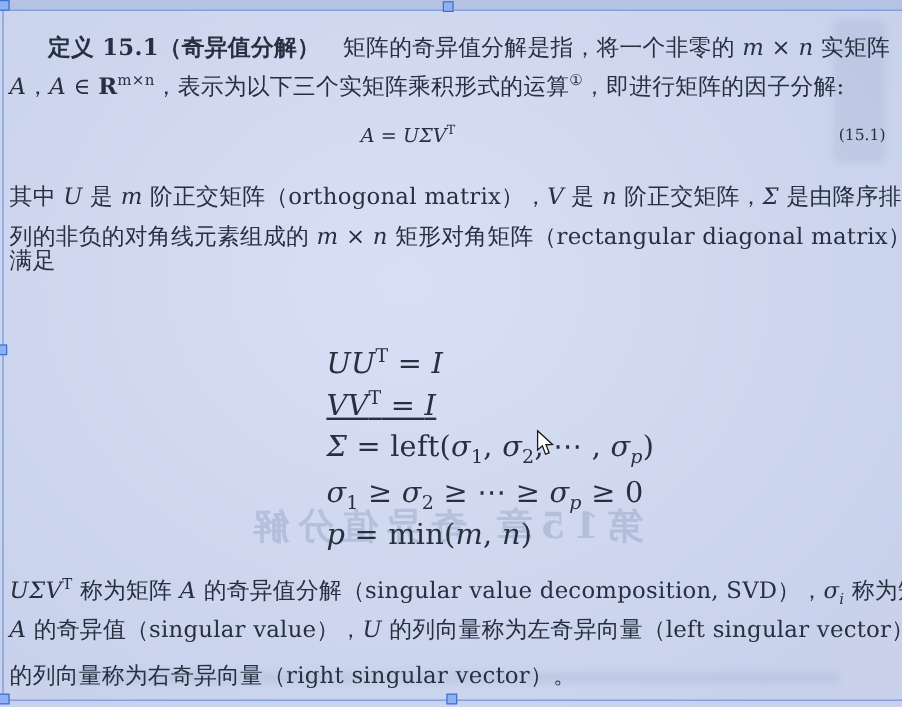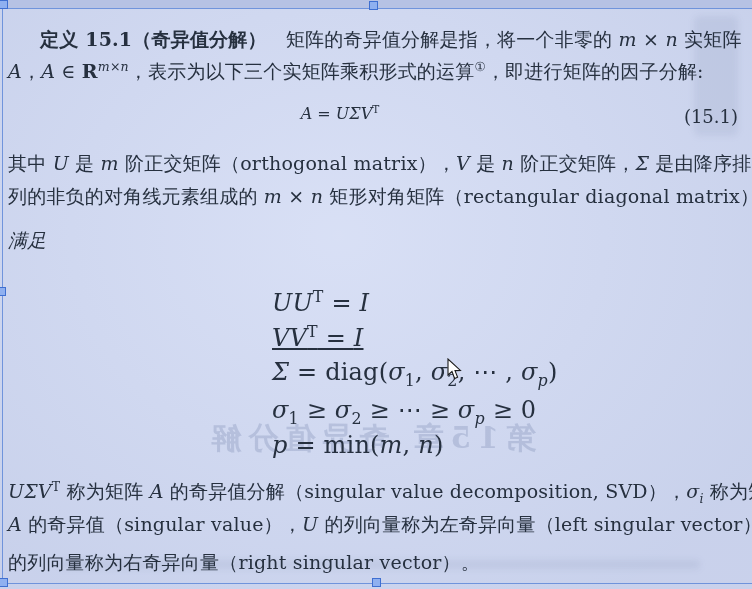--- a/index.html
+++ b/index.html
@@ -23,31 +23,31 @@
   .h-tc{left:369px;top:1px;}
   .h-lm{left:-3px;top:287px;}
   .h-bl{left:-1px;top:578px;}
   .h-bc{left:372px;top:578px;}
 
   .line{position:absolute;white-space:nowrap;font-size:19px;letter-spacing:0.2px;}
   .eq{font-size:24px;}
   .tk-b{font-weight:bold;}
   .tk-i{font-style:italic;}
   .tk-sup{font-size:0.66em;vertical-align:super;}
-  .tk-isup{font-size:0.66em;vertical-align:super;font-style:italic;}
+  .tk-isup{font-size:0.66em;vertical-align:super;}
   .tk-sub{font-size:0.66em;vertical-align:sub;}
   .tk-isub{font-size:0.66em;vertical-align:sub;font-style:italic;}
 
   .p1l1{top:27px;left:40px;}
   .p1l2{top:59px;left:8px;}
   .display-eq{position:absolute;top:103px;left:0;right:72px;text-align:center;white-space:nowrap;font-size:16px;}
-  .eq-num{position:absolute;top:106px;right:14px;font-size:18px;}
+  .eq-num{position:absolute;top:106px;right:14px;font-size:13px;}
   .p2l1{top:151px;left:8px;}
   .p2l2{top:184px;left:8px;}
-  .p2l3{top:228px;left:8px;font-style:italic;}
+  .p2l3{top:204px;left:8px;}
   .eqb1{top:287px;left:272px;}
   .eqb2{top:322px;left:272px;text-decoration:underline;}
   .eqb3{top:358px;left:272px;}
   .eqb4{top:396px;left:272px;}
   .eqb5{top:431px;left:272px;}
   .p3l1{top:479px;left:8px;}
   .p3l2{top:512px;left:8px;}
   .p3l3{top:550px;left:8px;}
 
   .bleed-text{
@@ -79,21 +79,21 @@
 
 <div class="display-eq"><span class="tk-i">A</span><span> = </span><span class="tk-i">UΣV</span><span class="tk-sup">T</span></div>
 <div class="eq-num">(15.1)</div>
 
 <div class="line p2l1"><span>其中 </span><span class="tk-i">U</span><span> 是 </span><span class="tk-i">m</span><span> 阶正交矩阵（orthogonal matrix），</span><span class="tk-i">V</span><span> 是 </span><span class="tk-i">n</span><span> 阶正交矩阵，</span><span class="tk-i">Σ</span><span> 是由降序排</span></div>
 <div class="line p2l2"><span>列的非负的对角线元素组成的 </span><span class="tk-i">m</span><span> × </span><span class="tk-i">n</span><span> 矩形对角矩阵（rectangular diagonal matrix），</span></div>
 <div class="line p2l3"><span>满足</span></div>
 
 <div class="line eq eqb1"><span class="tk-i">UU</span><span class="tk-sup">T</span><span> = </span><span class="tk-i">I</span></div>
 <div class="line eq eqb2"><span class="tk-i">VV</span><span class="tk-sup">T</span><span> = </span><span class="tk-i">I</span></div>
-<div class="line eq eqb3"><span class="tk-i">Σ</span><span> = diag(</span><span class="tk-i">σ</span><span class="tk-sub">1</span><span>, </span><span class="tk-i">σ</span><span class="tk-sub">2</span><span>, ⋯ , </span><span class="tk-i">σ</span><span class="tk-isub">p</span><span>)</span></div>
+<div class="line eq eqb3"><span class="tk-i">Σ</span><span> = left(</span><span class="tk-i">σ</span><span class="tk-sub">1</span><span>, </span><span class="tk-i">σ</span><span class="tk-sub">2</span><span>, ⋯ , </span><span class="tk-i">σ</span><span class="tk-isub">p</span><span>)</span></div>
 <div class="line eq eqb4"><span class="tk-i">σ</span><span class="tk-sub">1</span><span> ≥ </span><span class="tk-i">σ</span><span class="tk-sub">2</span><span> ≥ ⋯ ≥ </span><span class="tk-i">σ</span><span class="tk-isub">p</span><span> ≥ 0</span></div>
 <div class="line eq eqb5"><span class="tk-i">p</span><span> = min(</span><span class="tk-i">m</span><span>, </span><span class="tk-i">n</span><span>)</span></div>
 
 <div class="line p3l1"><span class="tk-i">UΣV</span><span class="tk-sup">T</span><span> 称为矩阵 </span><span class="tk-i">A</span><span> 的奇异值分解（singular value decomposition, SVD），</span><span class="tk-i">σ</span><span class="tk-isub">i</span><span> 称为矩阵</span></div>
 <div class="line p3l2"><span class="tk-i">A</span><span> 的奇异值（singular value），</span><span class="tk-i">U</span><span> 的列向量称为左奇异向量（left singular vector），</span></div>
 <div class="line p3l3"><span>的列向量称为右奇异向量（right singular vector）。</span></div>
 
 <div class="sel-line top"></div>
 <div class="sel-line left"></div>
 <div class="sel-line bottom"></div>

